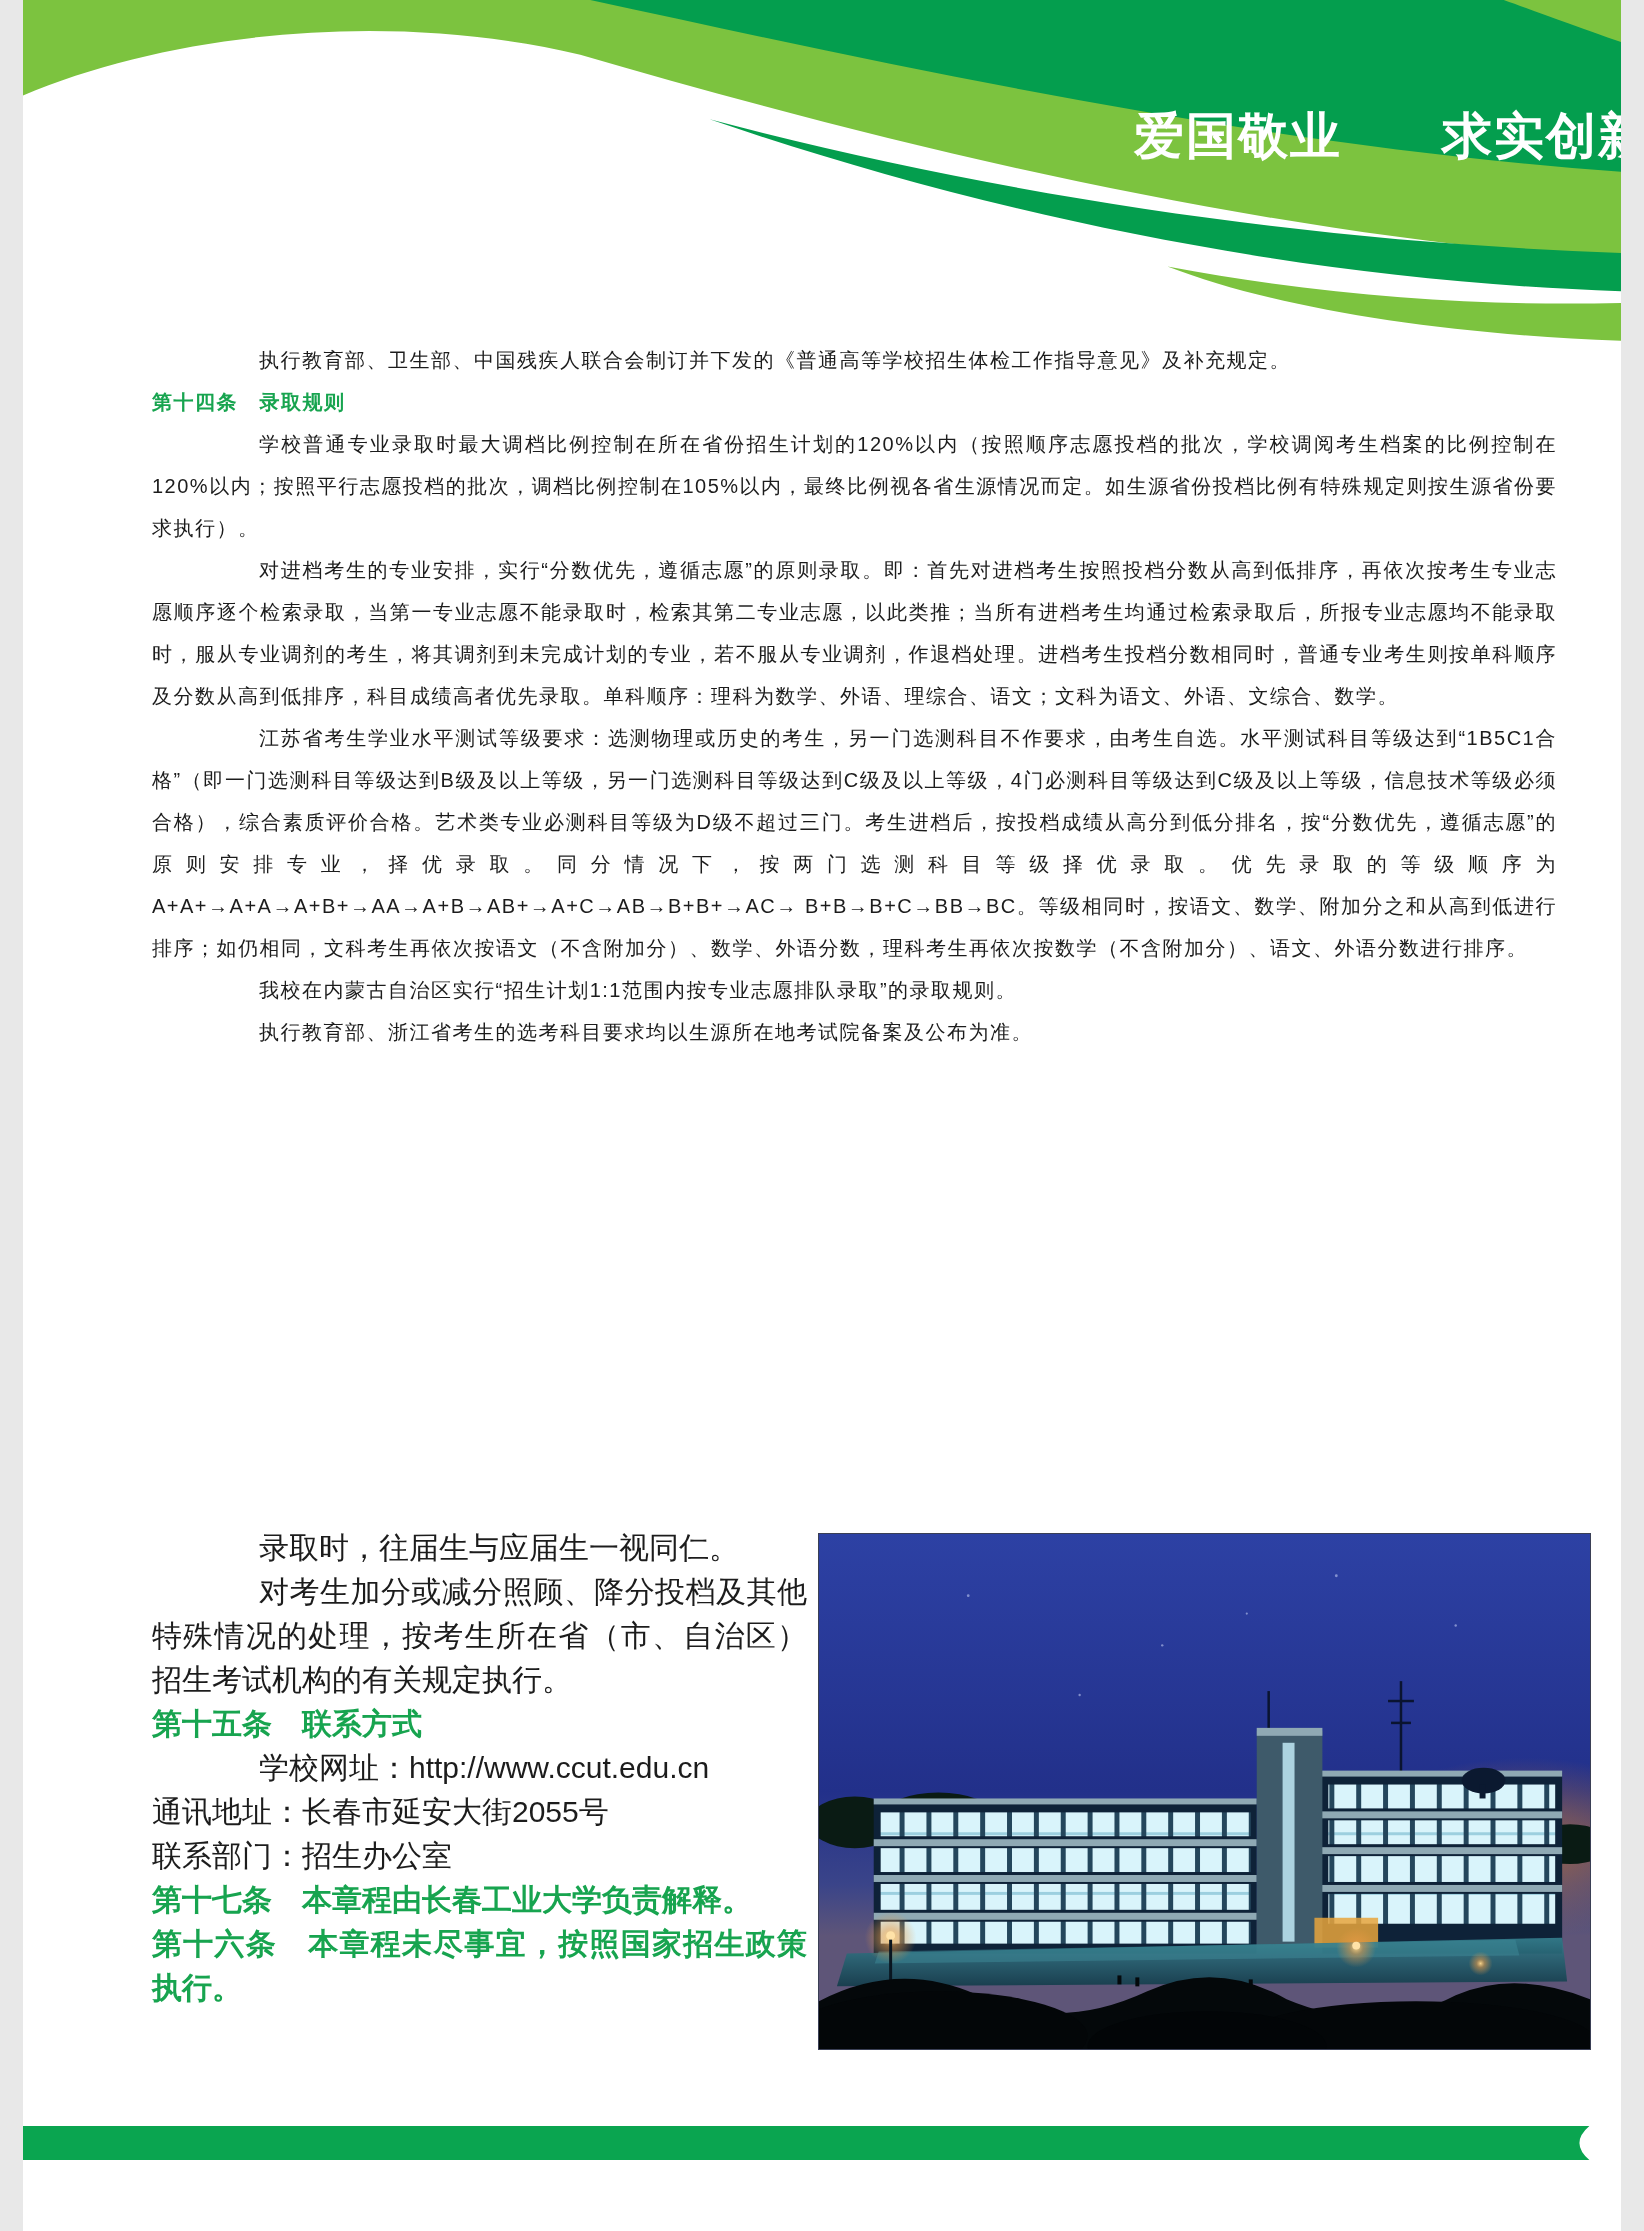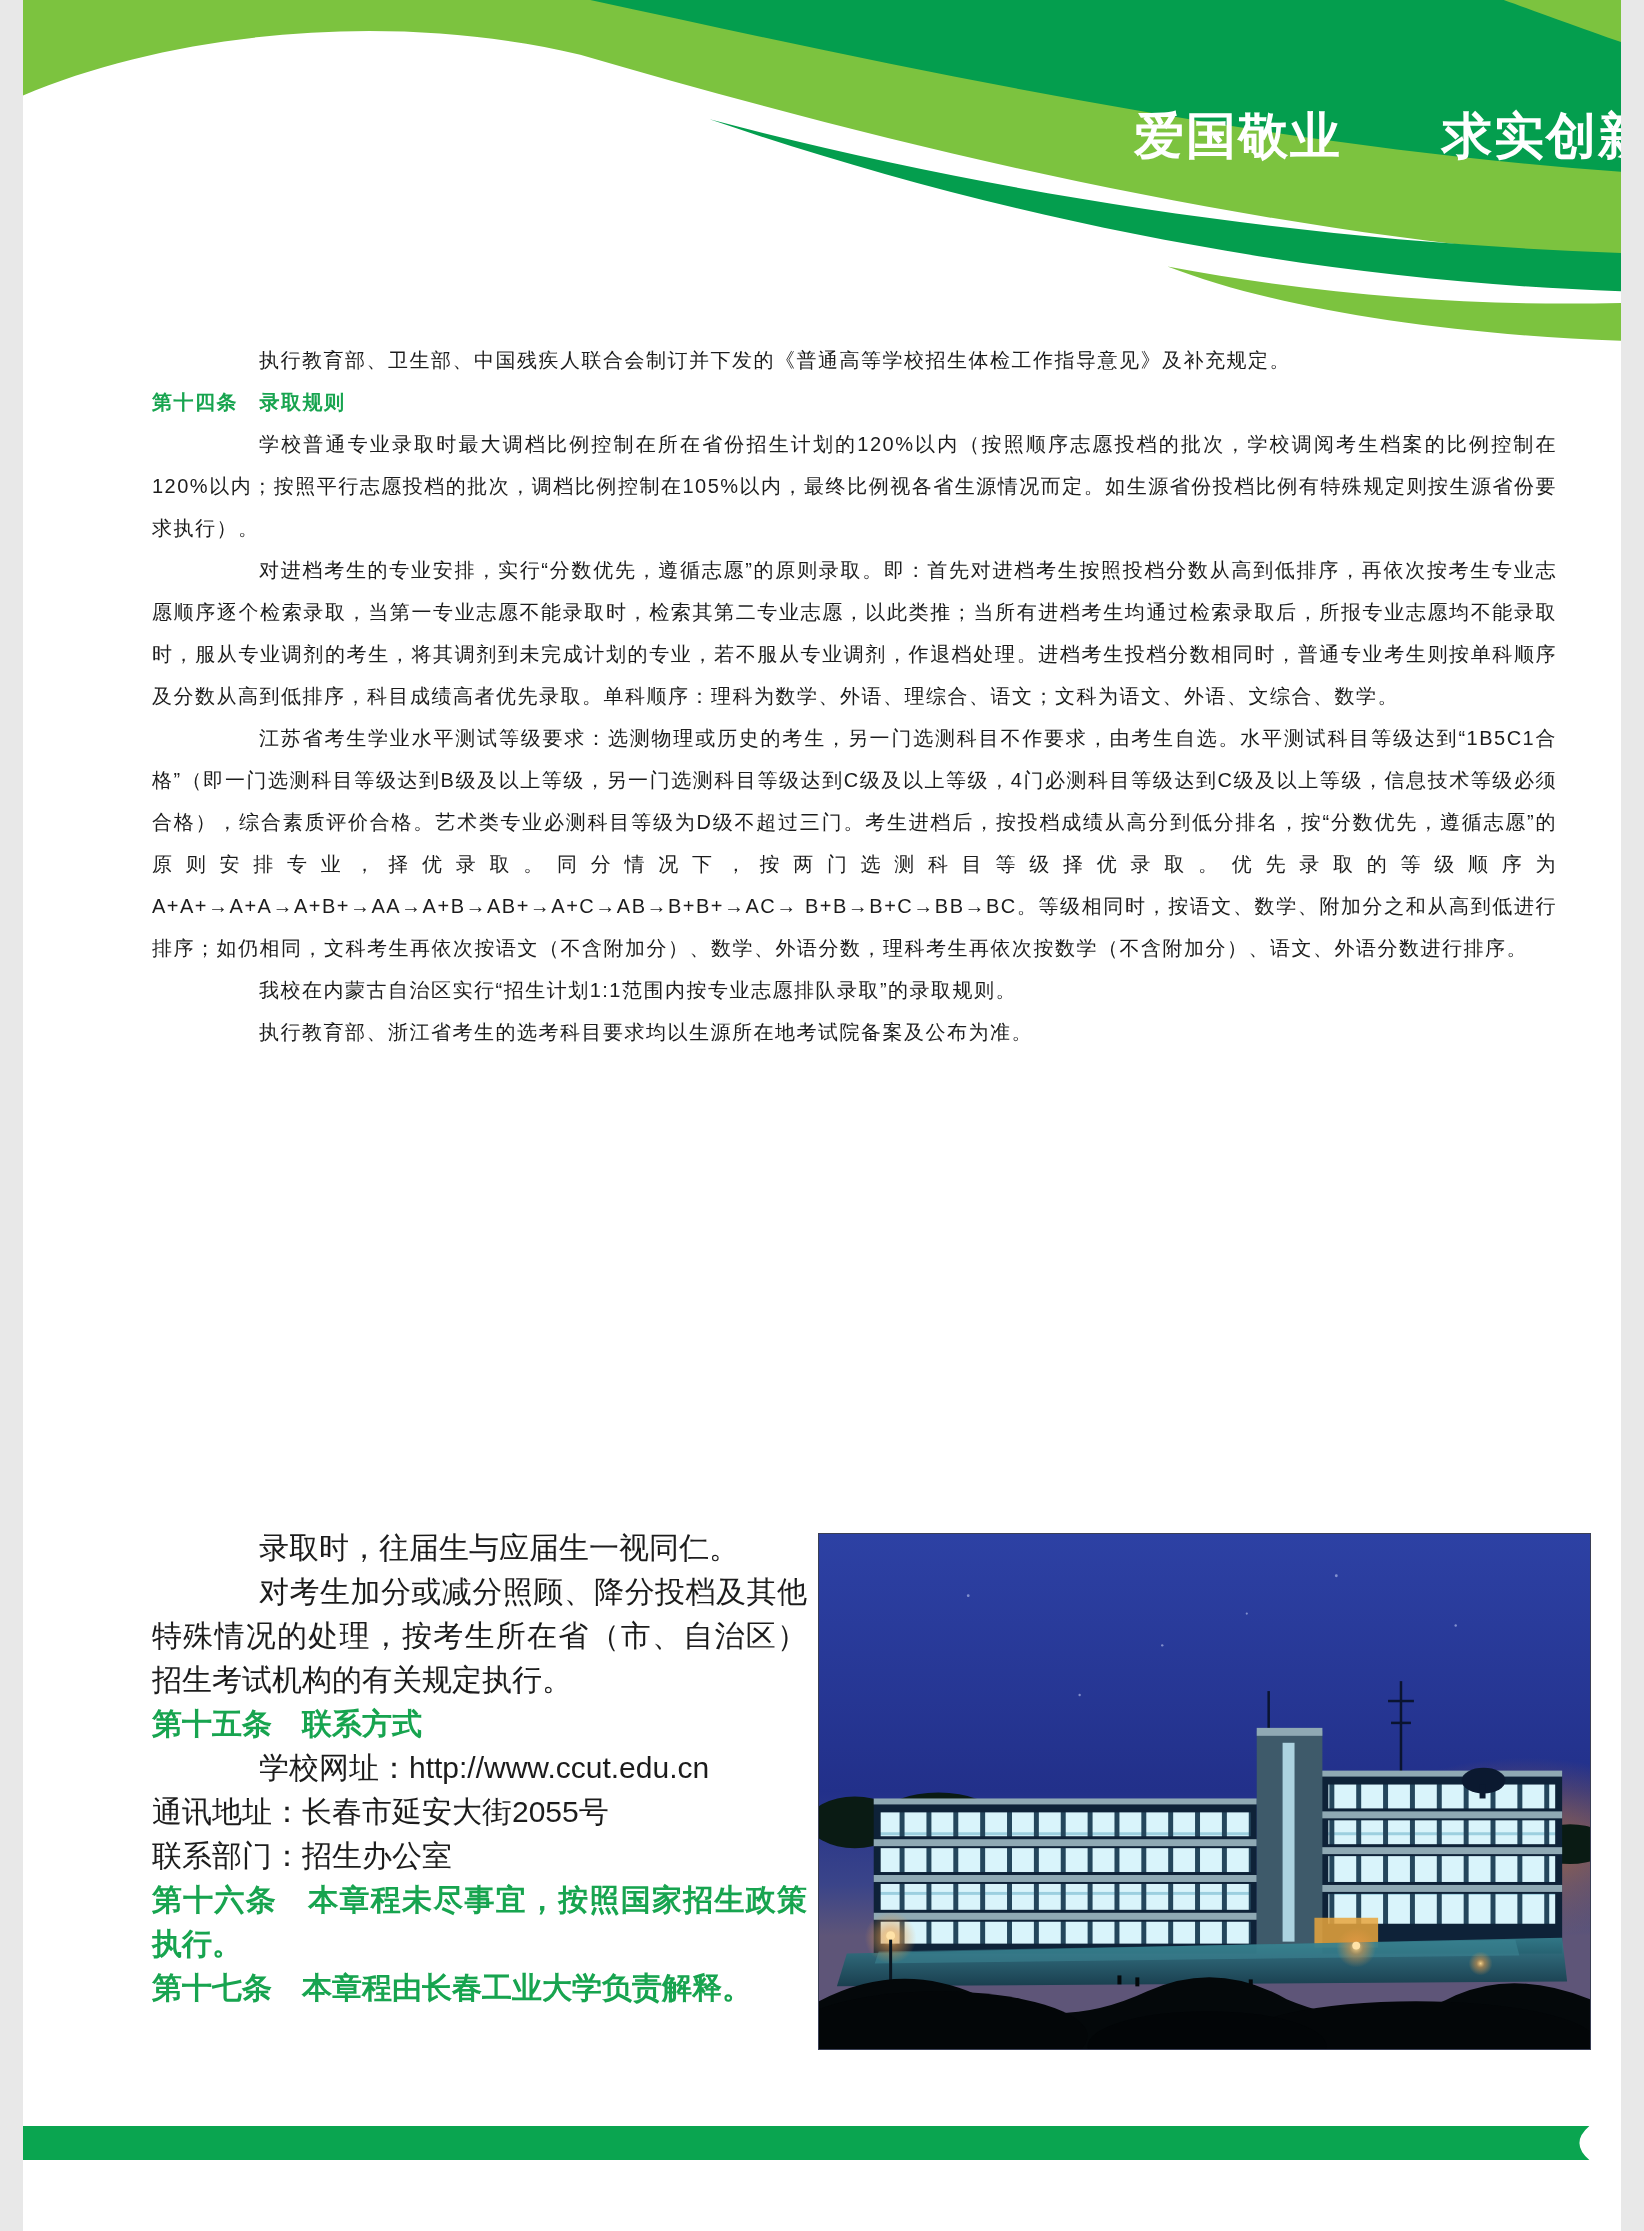--- a/index.html
+++ b/index.html
@@ -76,22 +76,22 @@
     </div>
 
   <div class="left-col">
 
   <p class="k-body">录取时，往届生与应届生一视同仁。</p>
       <p class="k-body">对考生加分或减分照顾、降分投档及其他特殊情况的处理，按考生所在省（市、自治区）招生考试机构的有关规定执行。</p>
       <p class="k-heading">第十五条　联系方式</p>
       <p class="k-body">学校网址：http://www.ccut.edu.cn</p>
       <p class="k-body-flush">通讯地址：长春市延安大街2055号</p>
       <p class="k-body-flush">联系部门：招生办公室</p>
+      <p class="k-heading">第十七条　本章程由长春工业大学负责解释。</p>
       <p class="k-heading">第十六条　本章程未尽事宜，按照国家招生政策执行。</p>
-      <p class="k-heading">第十七条　本章程由长春工业大学负责解释。</p>
     </div>
 
   <div class="photo">
     <svg viewBox="0 0 775 518" preserveAspectRatio="none" aria-hidden="true">
       <defs>
         <linearGradient id="sky" x1="0" y1="0" x2="0" y2="1">
           <stop offset="0" stop-color="#2D41A4"></stop>
           <stop offset="0.5" stop-color="#22308A"></stop>
           <stop offset="0.68" stop-color="#3A4489"></stop>
           <stop offset="0.78" stop-color="#5E5578"></stop>

